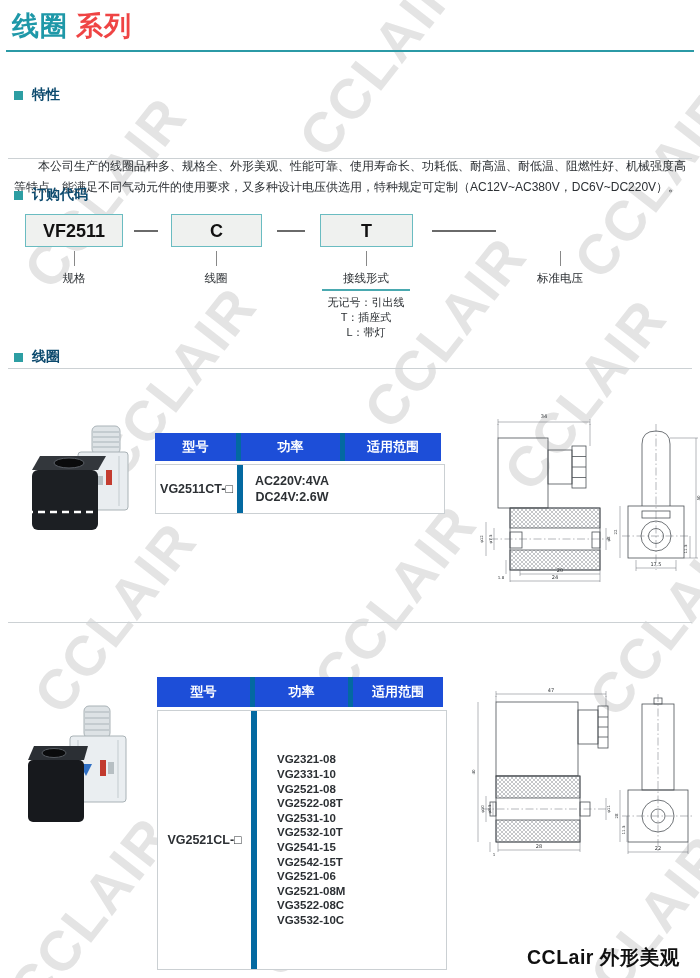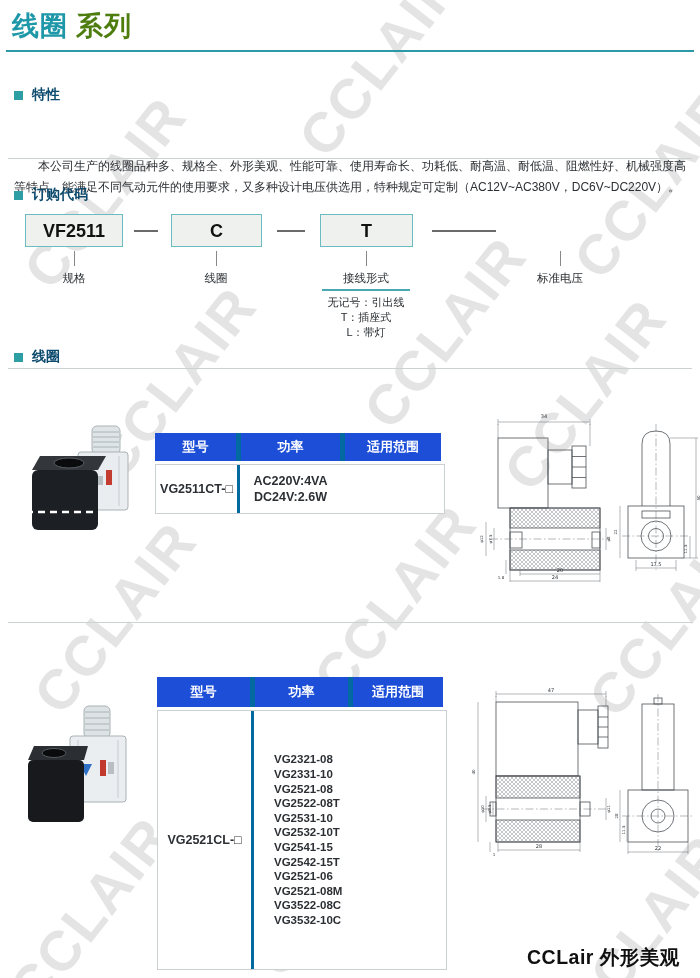--- a/index.html
+++ b/index.html
@@ -23,21 +23,21 @@
   .wm:nth-of-type(7){left:-15px;top:585px;}
   .wm:nth-of-type(8){left:265px;top:568px;}
   .wm:nth-of-type(9){left:540px;top:588px;}
   .wm:nth-of-type(10){left:-40px;top:880px;}
   .wm:nth-of-type(11){left:205px;top:848px;}
   .wm:nth-of-type(12){left:515px;top:898px;}
   .z{position:absolute;z-index:1;}
   
   .title{left:12px;top:8px;font-size:27px;font-weight:bold;letter-spacing:1px;}
   .title .accent{color:#1e98a8;}
-  .title .rest{color:#4d7c0f;margin-left:8px;}
+  .title .rest{color:#ef4444;margin-left:8px;}
   .rule-teal{left:6px;right:6px;top:50px;height:2px;background:#2b9aa6;}
   .rule-gray{left:8px;right:8px;height:1px;background:#ccd1d4;}
   
   .sec-head{display:flex;align-items:center;gap:9px;font-size:14px;font-weight:bold;color:#0c4a6e;}
   .sq{width:9px;height:9px;background:#2d9ea3;display:inline-block;}
   
   .para{left:14px;right:12px;top:112px;font-size:12px;line-height:21px;color:#2b2f33;text-indent:2em;margin-top:44px;}
   
   .order-diagram{left:0;right:0;top:214px;height:132px;}
   .ob{position:absolute;height:33px;line-height:33px;text-align:center;
@@ -48,21 +48,21 @@
   .uline{position:absolute;top:75px;width:88px;height:2px;background:#4aa9b0;}
   .onotes{position:absolute;top:81px;width:140px;text-align:center;font-size:11px;line-height:15px;color:#2b2f33;}
   
   .tbl{position:absolute;width:290px;box-sizing:border-box;}
   .thead{display:flex;}
   .th{background:#1d4ed8;color:#fff;font-size:13px;font-weight:bold;display:flex;align-items:center;justify-content:center;box-sizing:border-box;}
   .th + .th{border-left:5px solid #0369a1;text-align:center;}
   .tbody{display:flex;border:1px solid #cbd0d3;margin-top:3px;background:#fff;box-sizing:border-box;}
   .td{display:flex;flex-direction:column;align-items:center;justify-content:center;
       font-size:12.5px;font-weight:600;color:#2c3034;box-sizing:border-box;background:#fff;}
-  .td + .td{border-left:3px solid #0369a1;}
+  .td + .td{border-left:6px solid #0369a1;}
   .td div{line-height:16px;}
   #t1 .th,#t1 .td{line-height:16px;}
   #t1 .c1{width:81px;} #t1 .c2{width:104px;} #t1 .c3{width:101px;}
   #t1 .th{height:28px;} #t1 .tbody{height:50px;}
   #t2 .c1{width:93px;} #t2 .c2{width:98px;} #t2 .c3{width:95px;}
   #t2 .th{height:30px;} #t2 .tbody{height:260px;}
   #t2 .range{align-items:flex-start;padding-left:20px;}
   #t2 .range div{line-height:14.6px;font-size:11.5px;}
   
   .dwg .ln{fill:none;stroke:#4b5055;stroke-width:.8;}

